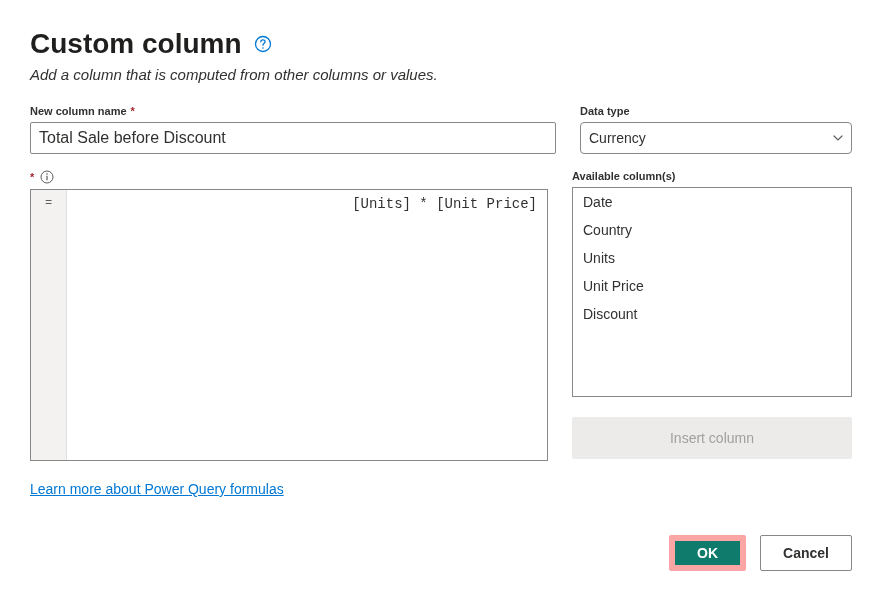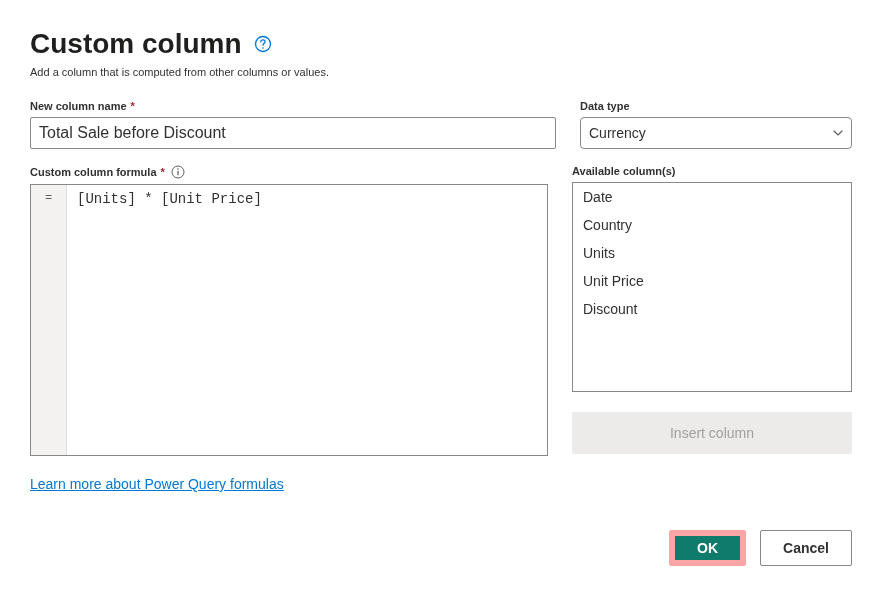--- a/index.html
+++ b/index.html
@@ -27,23 +27,24 @@
       color: #201f1e;
     }
     .help-icon {
       width: 18px;
       height: 18px;
       display: inline-flex;
       align-items: center;
       justify-content: center;
     }
     .subtitle {
-      font-size: 11px;
+      font-size: 15px;
       color: #323130;
       margin-bottom: 22px;
+      font-style: italic;
     }
     .form-row {
       display: flex;
       gap: 24px;
       margin-bottom: 16px;
     }
     .form-col-left {
       flex: 1;
     }
     .form-col-right {
@@ -138,20 +139,21 @@
     .formula-text {
       flex: 1;
       padding: 6px 10px;
       font-family: Consolas, "Courier New", monospace;
       font-size: 14px;
       color: #323130;
       border: none;
       outline: none;
       resize: none;
       white-space: pre;
+      text-align: right;
     }
     .columns-list {
       border: 1px solid #8a8886;
       height: 210px;
       overflow-y: auto;
       background: #fff;
     }
     .column-item {
       padding: 6px 10px;
       font-size: 14px;
@@ -238,21 +240,20 @@
             <path d="M2 4l4 4 4-4" stroke="#605e5c" stroke-width="1.2" fill="none" stroke-linecap="round"></path>
           </svg>
       </span>
     </div>
   </div>
 </div>
 
 <div class="formula-row">
   <div class="formula-col-left">
     <div class="label">
-      <span>Custom column formula</span>
       <span class="required">*</span>
       <span class="info-icon">
         <svg width="14" height="14" viewBox="0 0 14 14">
             <circle cx="7" cy="7" r="6" stroke="#605e5c" stroke-width="1" fill="none"></circle>
             <circle cx="7" cy="4" r="0.8" fill="#605e5c"></circle>
             <rect x="6.4" y="5.8" width="1.2" height="4.5" fill="#605e5c"></rect>
           </svg>
       </span>
     </div>
     <div class="formula-editor">

